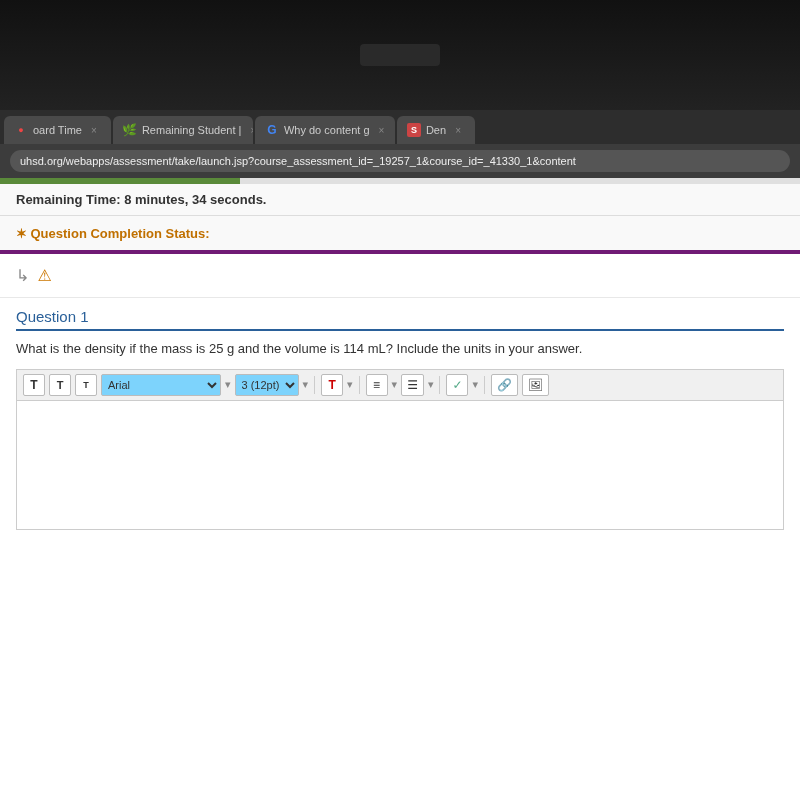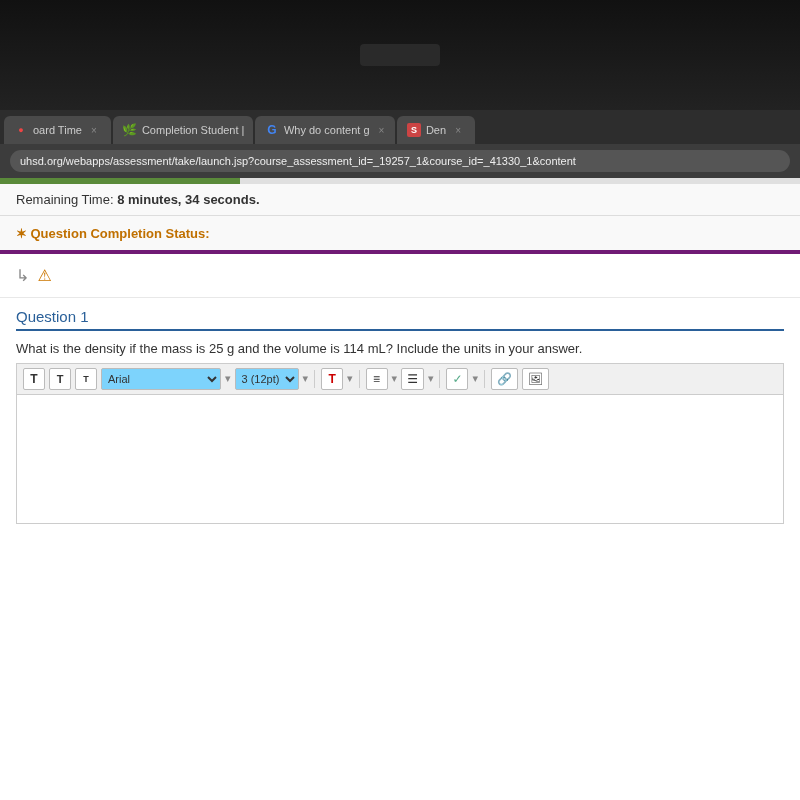--- a/index.html
+++ b/index.html
@@ -133,20 +133,21 @@
       width: 30%;
     }
 
     
     .remaining-time-bar {
       background: #f9f9f9;
       border-bottom: 1px solid #ddd;
       padding: 8px 16px;
       font-size: 13px;
       color: #333;
+      font-weight: bold;
     }
 
     
     .question-completion {
       background: #f9f9f9;
       border-bottom: 4px solid #701a75;
       padding: 8px 16px;
     }
     .question-completion-label {
       color: #c07000;
@@ -182,21 +183,21 @@
       font-size: 15px;
       font-weight: normal;
       color: #2a6099;
       border-bottom: 2px solid #2a6099;
       padding-bottom: 4px;
       margin-bottom: 8px;
     }
     .question-text {
       font-size: 13px;
       color: #333;
-      margin-bottom: 4px;
+      margin-bottom: 10px;
       line-height: 1.5;
     }
 
     
     .editor-toolbar {
       display: flex;
       align-items: center;
       gap: 4px;
       background: #f0f0f0;
       border: 1px solid #ccc;
@@ -256,21 +257,21 @@
 <div class="browser">
 
   <div class="tab-bar">
     <div class="tab">
       <span class="tab-favicon" style="color:#e44;">●</span>
       <span>oard Time</span>
       <span class="tab-close">×</span>
     </div>
     <div class="tab">
       <span class="tab-favicon" style="color:#5a8; font-size:12px;">🌿</span>
-      <span>Completion Student |</span>
+      <span>Remaining Student |</span>
       <span class="tab-close">×</span>
     </div>
     <div class="tab">
       <span class="tab-favicon" style="color:#4285F4; font-weight:bold; font-size:12px;">G</span>
       <span>Why do content g</span>
       <span class="tab-close">×</span>
     </div>
     <div class="tab">
       <span class="tab-favicon" style="background:#c44; color:#fff; border-radius:2px; font-size:9px; padding:1px 2px;">S</span>
       <span>Den</span>

